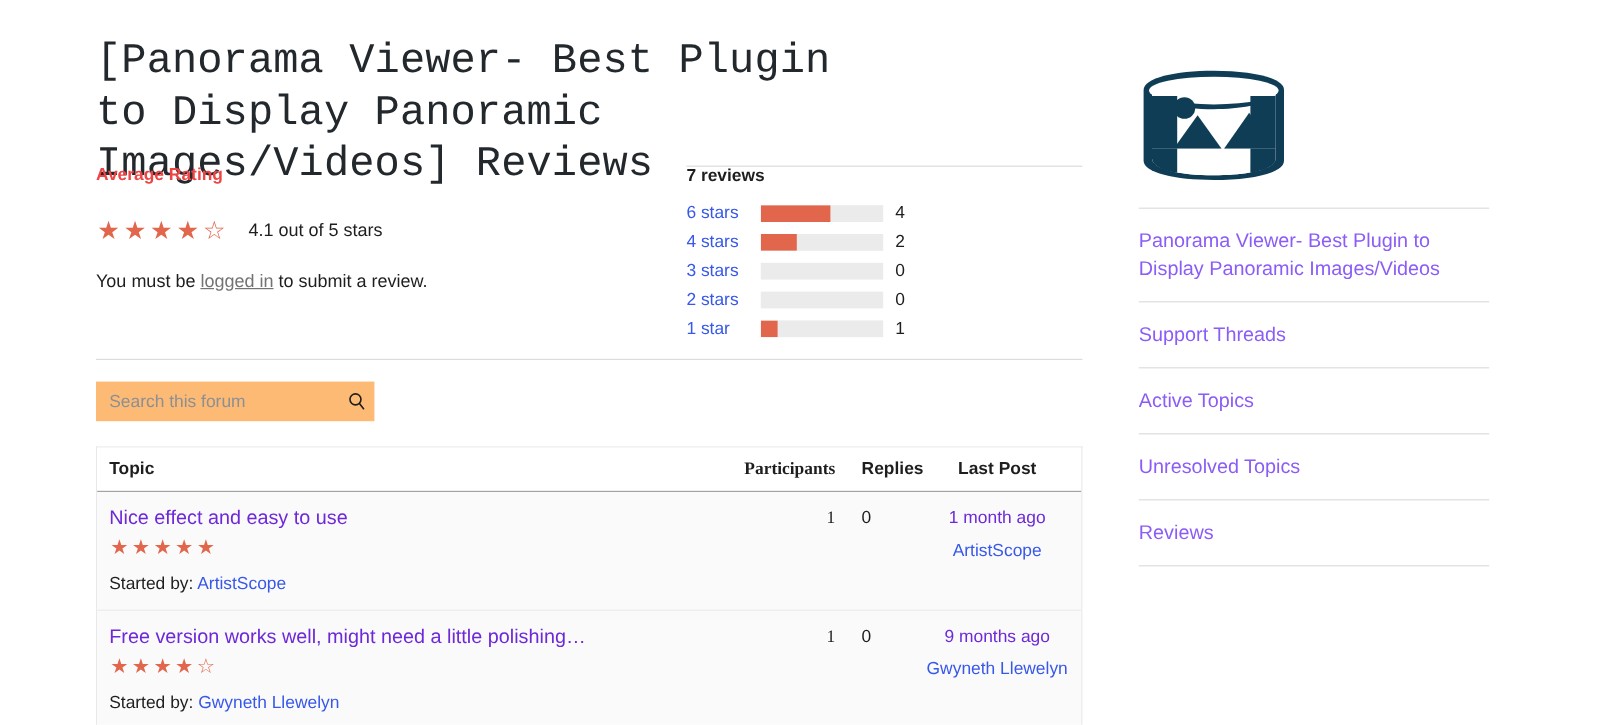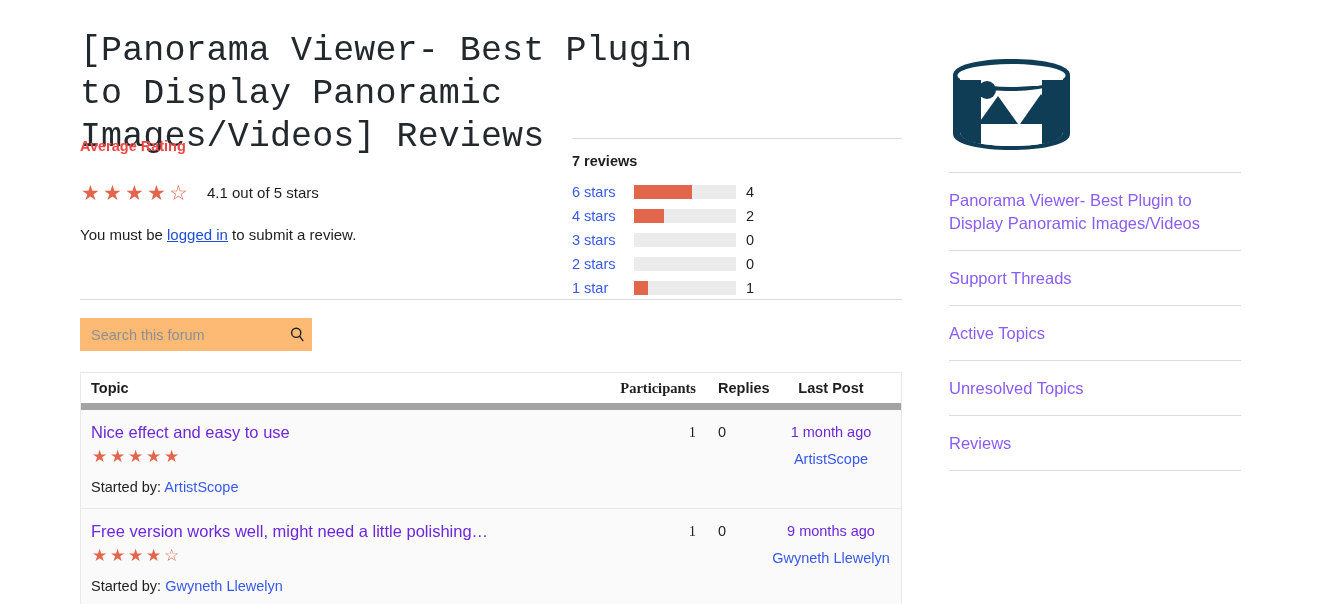--- a/index.html
+++ b/index.html
@@ -71,32 +71,32 @@
   .avg-text {
     font-size: 15px;
     color: #1e1e1e;
   }
   .login-note {
     margin-top: 23px;
     font-size: 15px;
     color: #1e1e1e;
   }
   .login-note a {
-    color: #1d4ed8;
+    color: #737373;
     text-decoration: underline;
   }
 
   
   .breakdown {
     position: absolute;
     left: 492px;
     top: 138px;
     width: 330px;
     border-top: 1px solid #dcdcde;
-    padding-top: 14px;
+    padding-top: 0;
   }
   .breakdown-title {
     font-size: 14.5px;
     font-weight: bold;
     color: #1e1e1e;
     margin: 0 0 11px 0;
   }
   .bar-row {
     display: flex;
     align-items: center;
@@ -172,21 +172,21 @@
     top: 372px;
     width: 822px;
     border: 1px solid #e8e8e8;
     border-bottom: none;
     background: #fff;
   }
   .thead {
     display: flex;
     align-items: center;
     height: 37px;
-    border-bottom: 7px solid #a3a3a3;
+    border-bottom: 1px solid #a3a3a3;
     background: #fff;
     font-size: 14.5px;
     font-weight: bold;
     color: #1e1e1e;
   }
   .col-topic   { flex: 1; padding-left: 10px; }
   .col-part    { width: 96px; text-align: right; font-family: Liberation Serif, serif; }
   .col-rep     { width: 75px; padding-left: 22px; text-align: left; }
   .col-last    { width: 130px; text-align: center; padding-right: 10px; }
 

